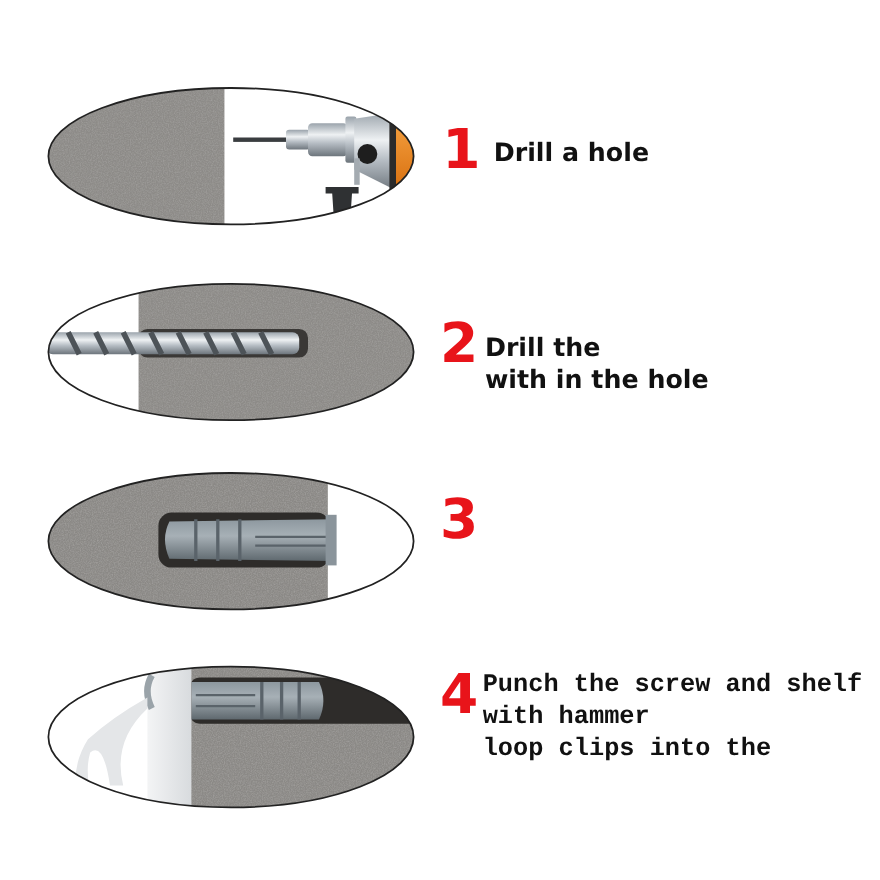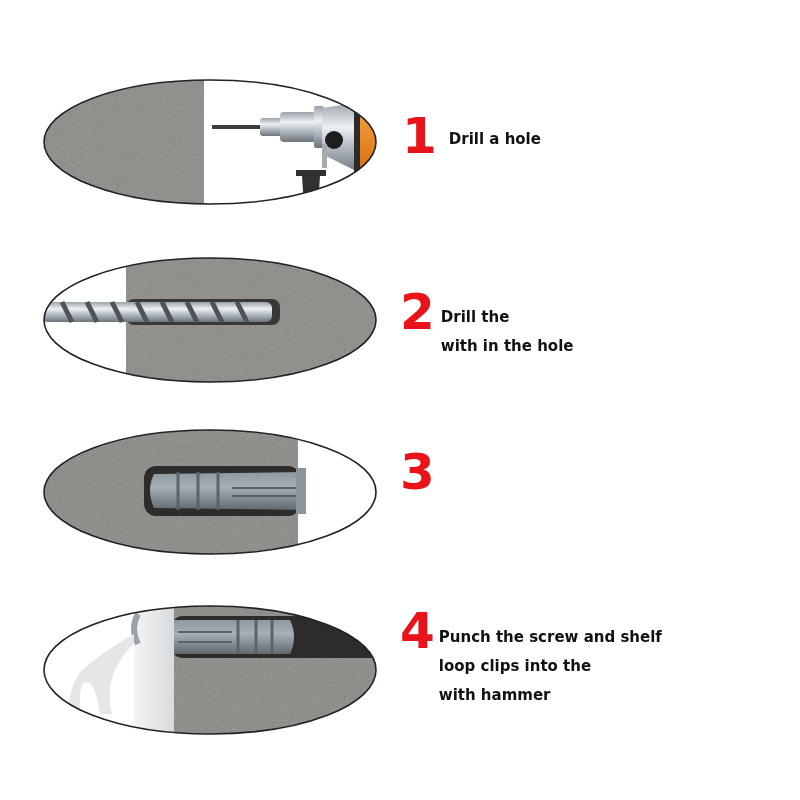--- a/index.html
+++ b/index.html
@@ -4,21 +4,21 @@
 <style>
   html, body { margin: 0; padding: 0; background: #ffffff; }
   body { width: 800px; height: 800px; position: relative; overflow: hidden;
          font-family: "DejaVu Sans", "Liberation Sans", sans-serif; }
   .step { position: absolute; left: 0; width: 800px; }
   .oval { position: absolute; }
   .oval svg { display: block; }
   .caption { position: absolute; display: flex; align-items: flex-start; }
   .num { color: #e8141a; font-weight: 900; font-size: 50px; line-height: 46px;
          font-family: "DejaVu Sans", sans-serif; letter-spacing: -2px; }
-  .text { color: #111111; font-weight: bold; font-size: 15px; line-height: 29px;
+  .text { color: #111111; font-weight: bold; font-size: 23px; line-height: 29px;
           font-family: "DejaVu Sans", sans-serif; }
   .line { display: block; white-space: nowrap; }
 </style>
 </head>
 <body>
 
 <svg width="0" height="0" style="position:absolute">
   <defs>
     <filter id="grain" x="0" y="0" width="100%" height="100%">
       <feTurbulence type="fractalNoise" baseFrequency="0.9" numOctaves="2" seed="4" result="n"></feTurbulence>
@@ -156,19 +156,19 @@
           <rect x="92" y="0" width="40" height="132" fill="url(#clip)"></rect>
           <path d="M96 10 q-8 14 0 30" stroke="#9aa3a9" stroke-width="6" fill="none"></path>
           <path d="M92 40 Q60 70 70 110 L58 110 Q52 70 40 80 Q34 100 44 132 L30 132 Q20 96 38 68 Q60 48 92 30 Z" fill="#e4e6e8"></path>
         </g>
       </g>
       <ellipse cx="168" cy="66" rx="166" ry="64" fill="none" stroke="#222" stroke-width="1.6"></ellipse>
     </svg>
   </div>
   <div class="caption" style="left:400px;top:608px;">
     <span class="num">4</span>
-    <span class="text" style="margin-left:6px;margin-top:15px;">
+    <span class="text" style="margin-left:6px;font-family:Liberation Mono, monospace;">
       <span class="line">Punch the screw and shelf</span>
+      <span class="line">with hammer</span>
       <span class="line">loop clips into the</span>
-      <span class="line">with hammer</span>
     </span>
   </div>
 </div>
 
 </body></html>

